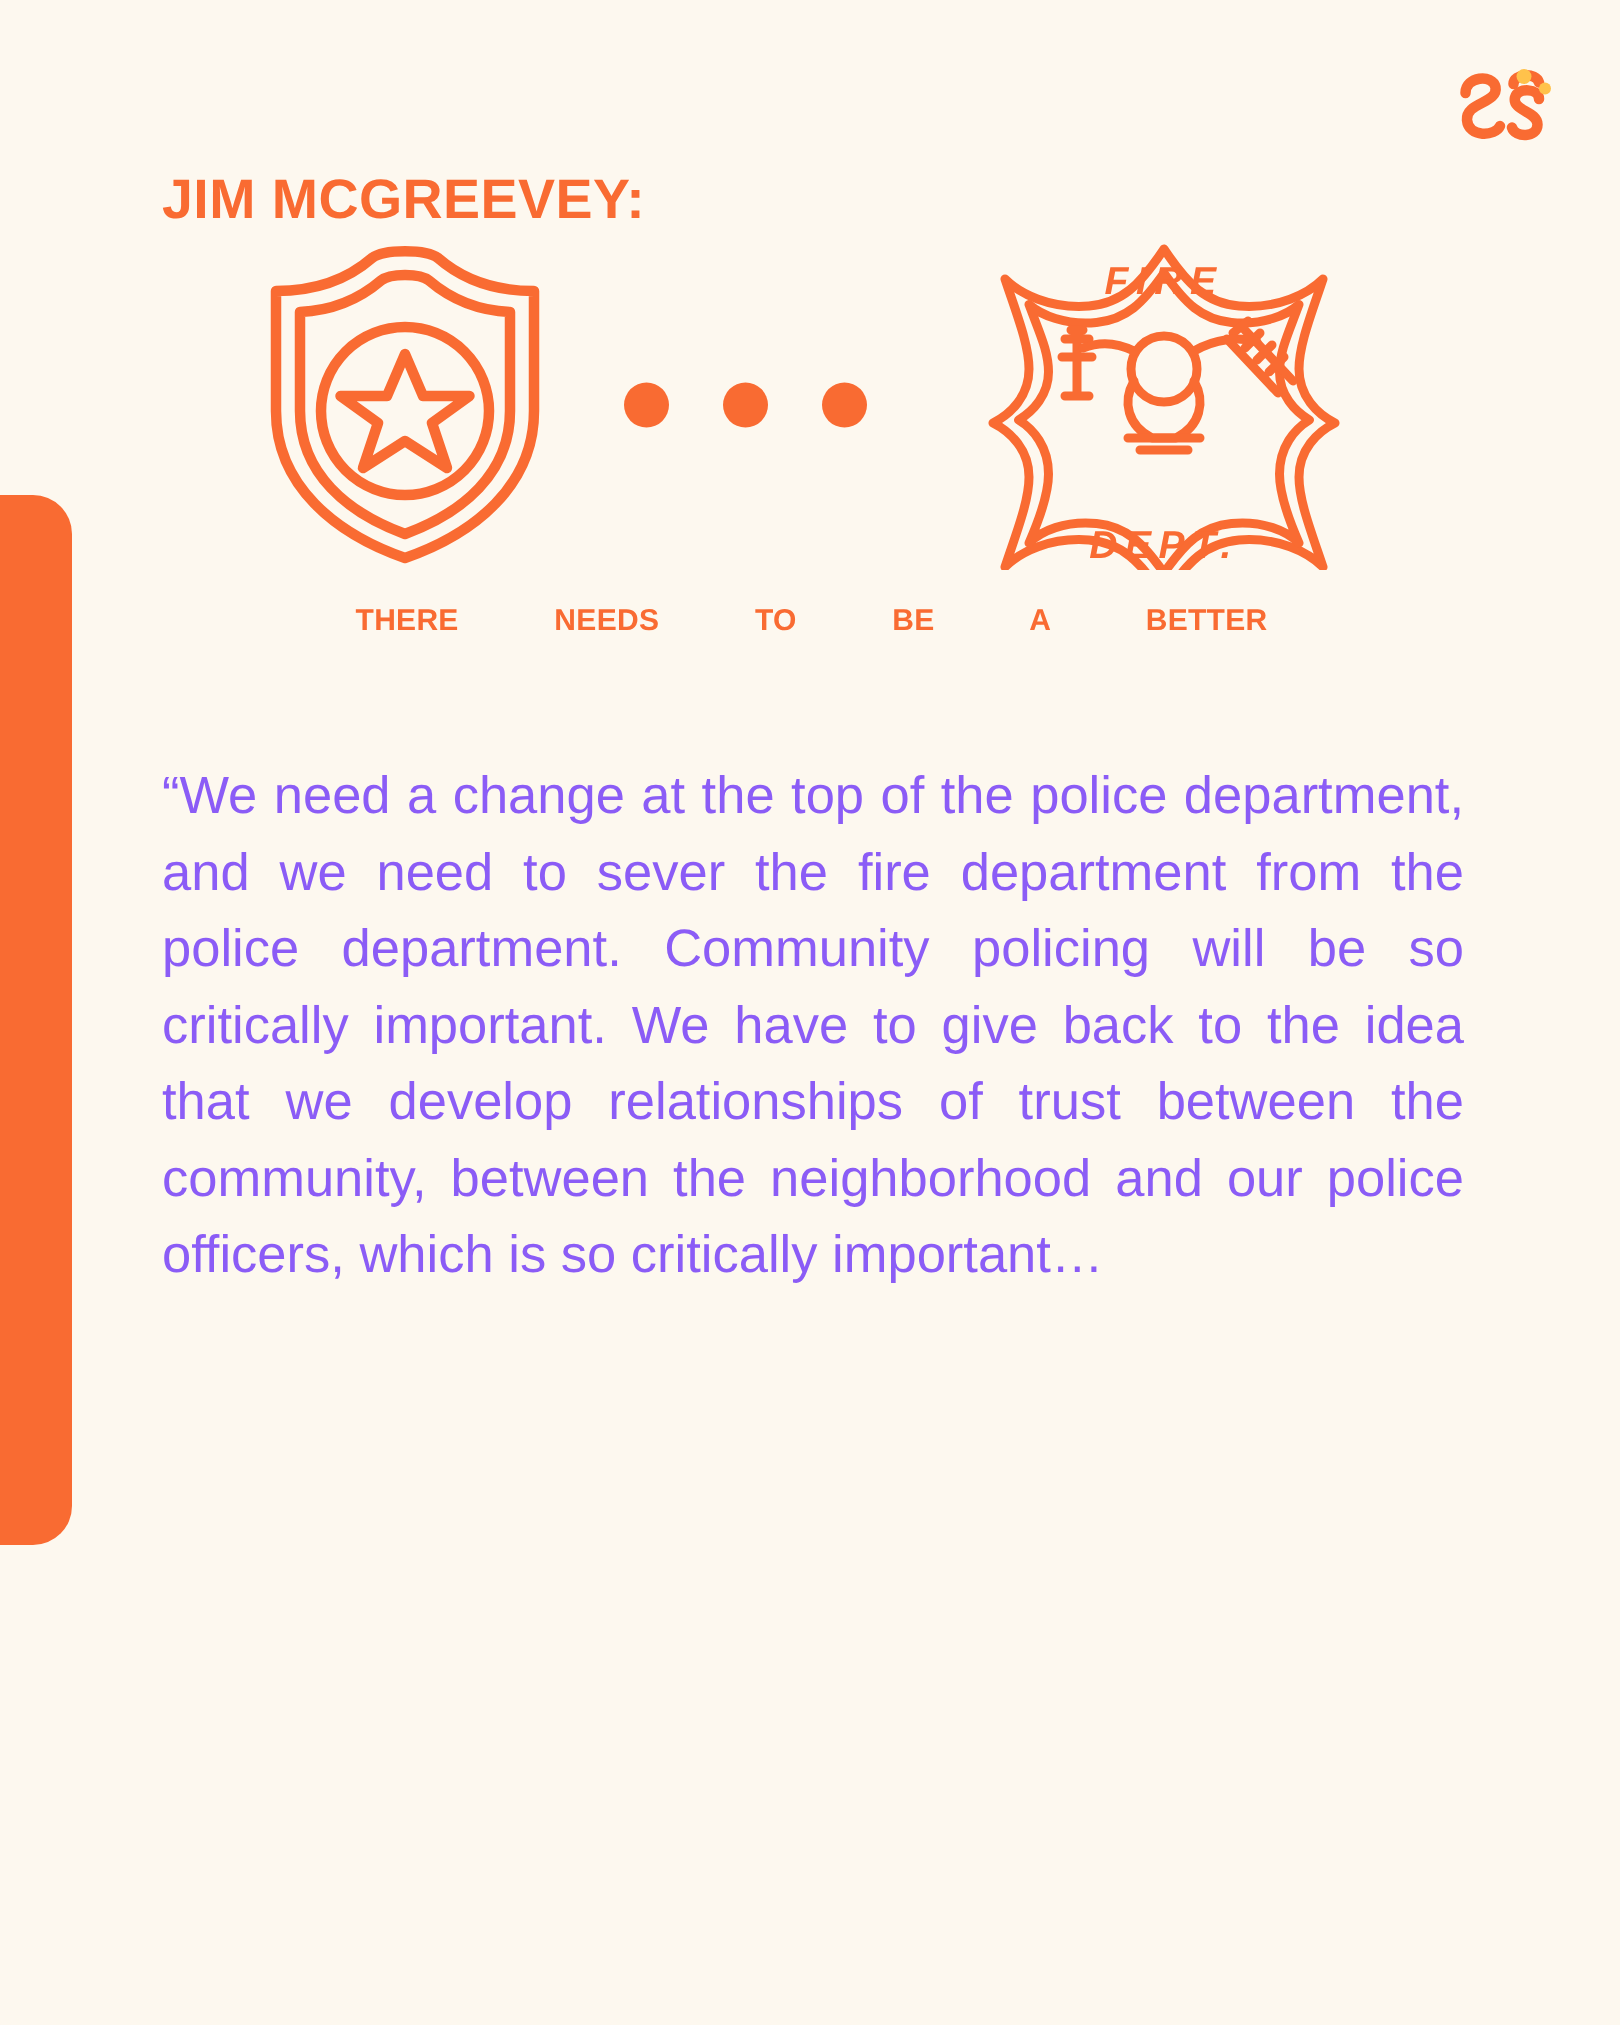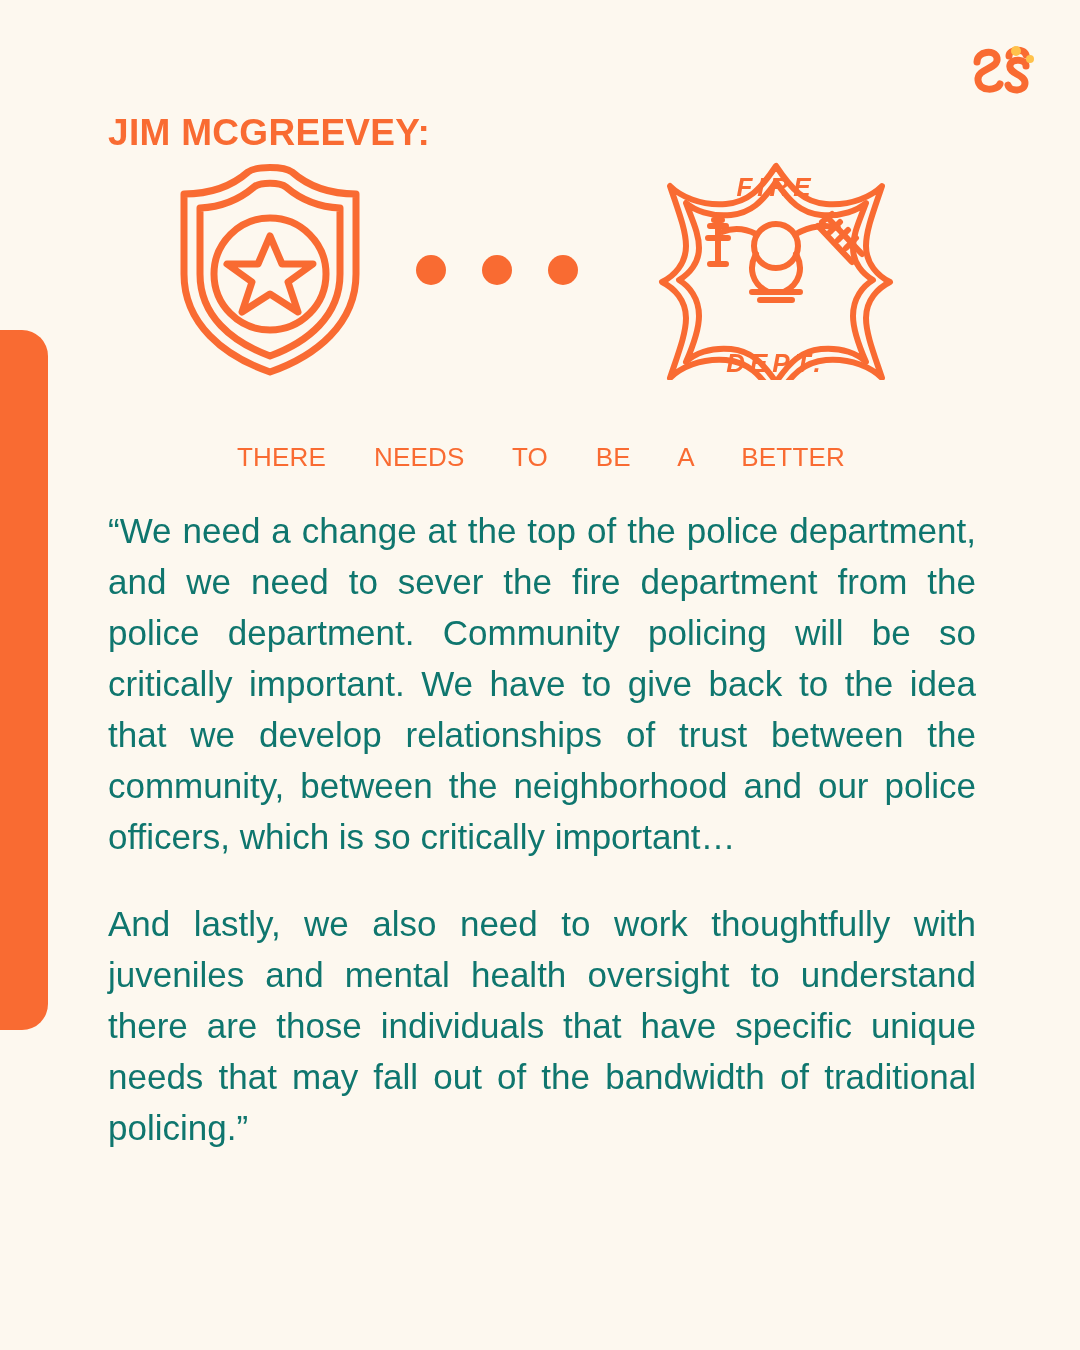--- a/index.html
+++ b/index.html
@@ -91,45 +91,44 @@
     height: 220px;
     font-style: italic;
   }
 
   
   .subheadline {
     position: absolute;
     left: 237px;
     top: 400px;
     width: 608px;
-    font-size: 26px;
-    font-weight: normal;
+    font-size: 20px;
+    font-weight: bold;
     line-height: 1.45;
     color: #f96b32;
     text-transform: uppercase;
     text-align: justify;
     letter-spacing: 0.2px;
-    margin-top: 39px;
   }
   .subheadline .line1 {
     display: block;
     text-align: justify;
     text-align-last: justify;
   }
   .subheadline .line2 {
     display: block;
   }
 
   
   .quote {
     position: absolute;
     left: 108px;
     top: 505px;
     width: 868px;
-    color: #0f766e;
+    color: #8b5cf6;
     font-size: 35px;
     line-height: 51px;
     text-align: justify;
   }
   .quote p {
     margin: 0 0 36px 0;
     text-align: justify;
   }
   .quote p:last-child {
     margin-bottom: 0;
@@ -235,16 +234,15 @@
       </svg>
     </div>
   </div>
 
   <div class="subheadline">
     <span class="line1">THERE NEEDS TO BE A BETTER</span>
   </div>
 
   <div class="quote">
     <p>“We need a change at the top of the police department, and we need to sever the fire department from the police department. Community policing will be so critically important. We have to give back to the idea that we develop relationships of trust between the community, between the neighborhood and our police officers, which is so critically important…</p>
-    <p>And lastly, we also need to work thoughtfully with juveniles and mental health oversight to understand there are those individuals that have specific unique needs that may fall out of the bandwidth of traditional policing.”</p>
   </div>
 
 </div>
 
 </body></html>

